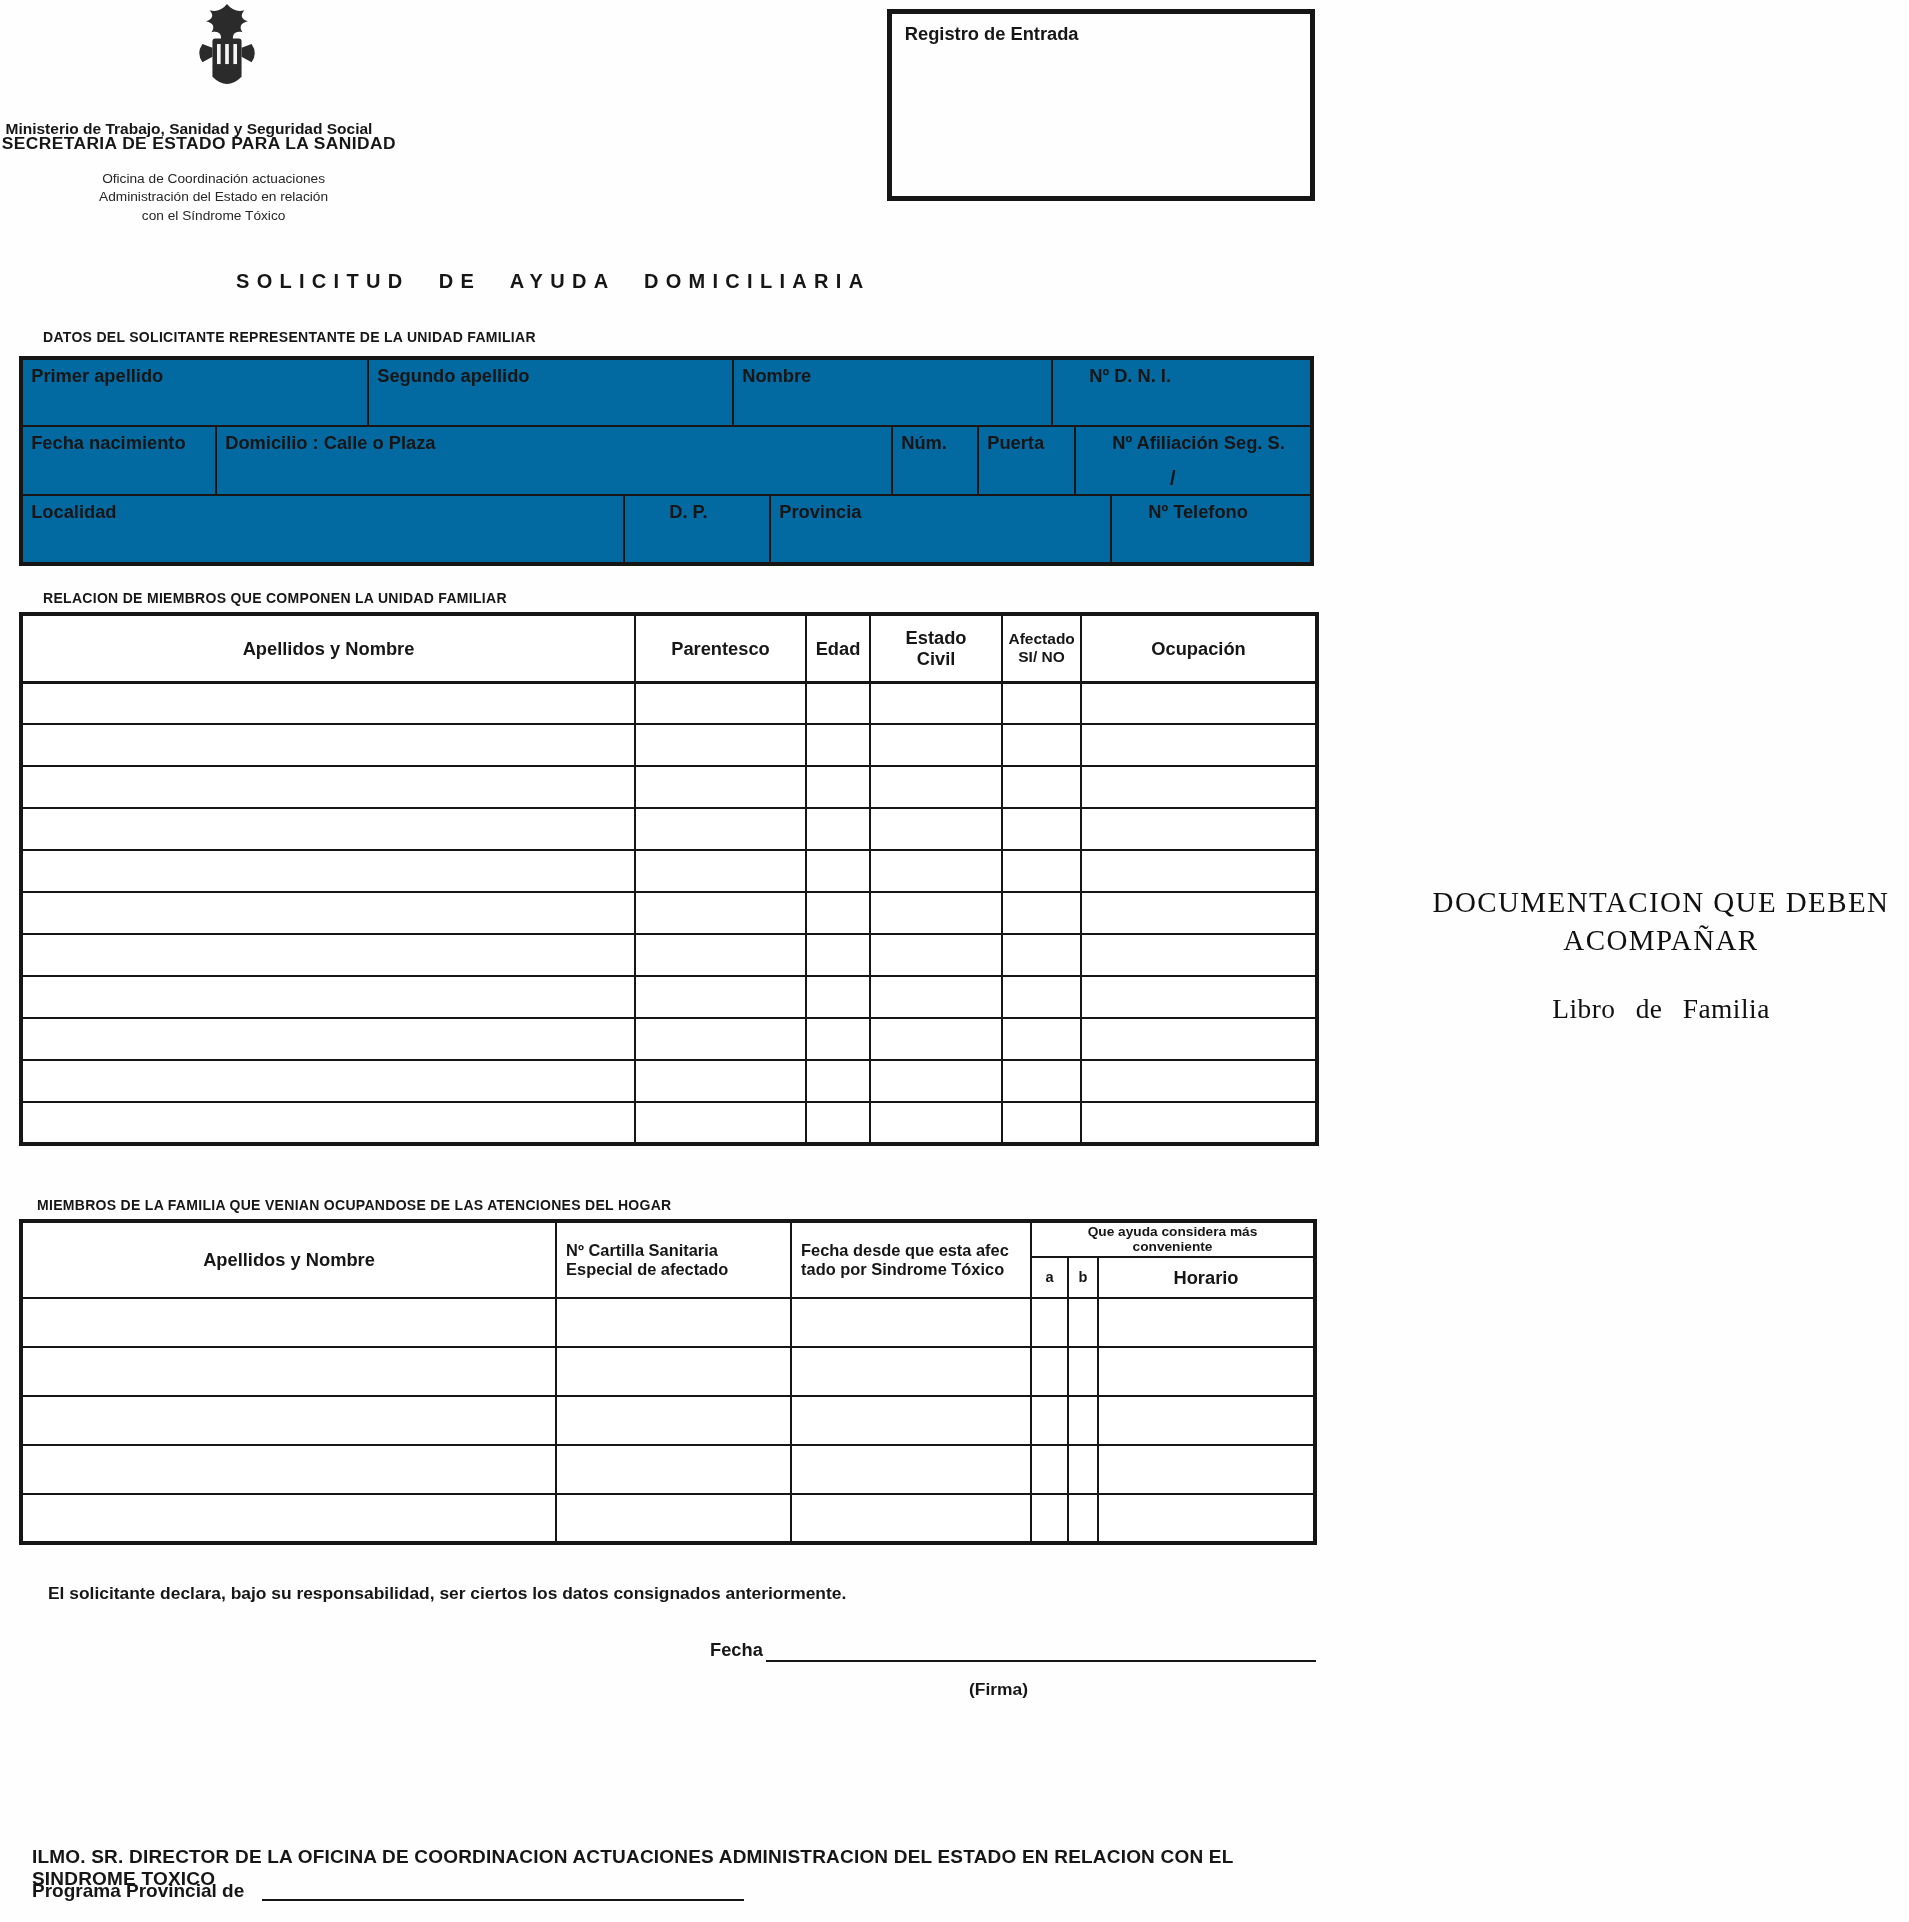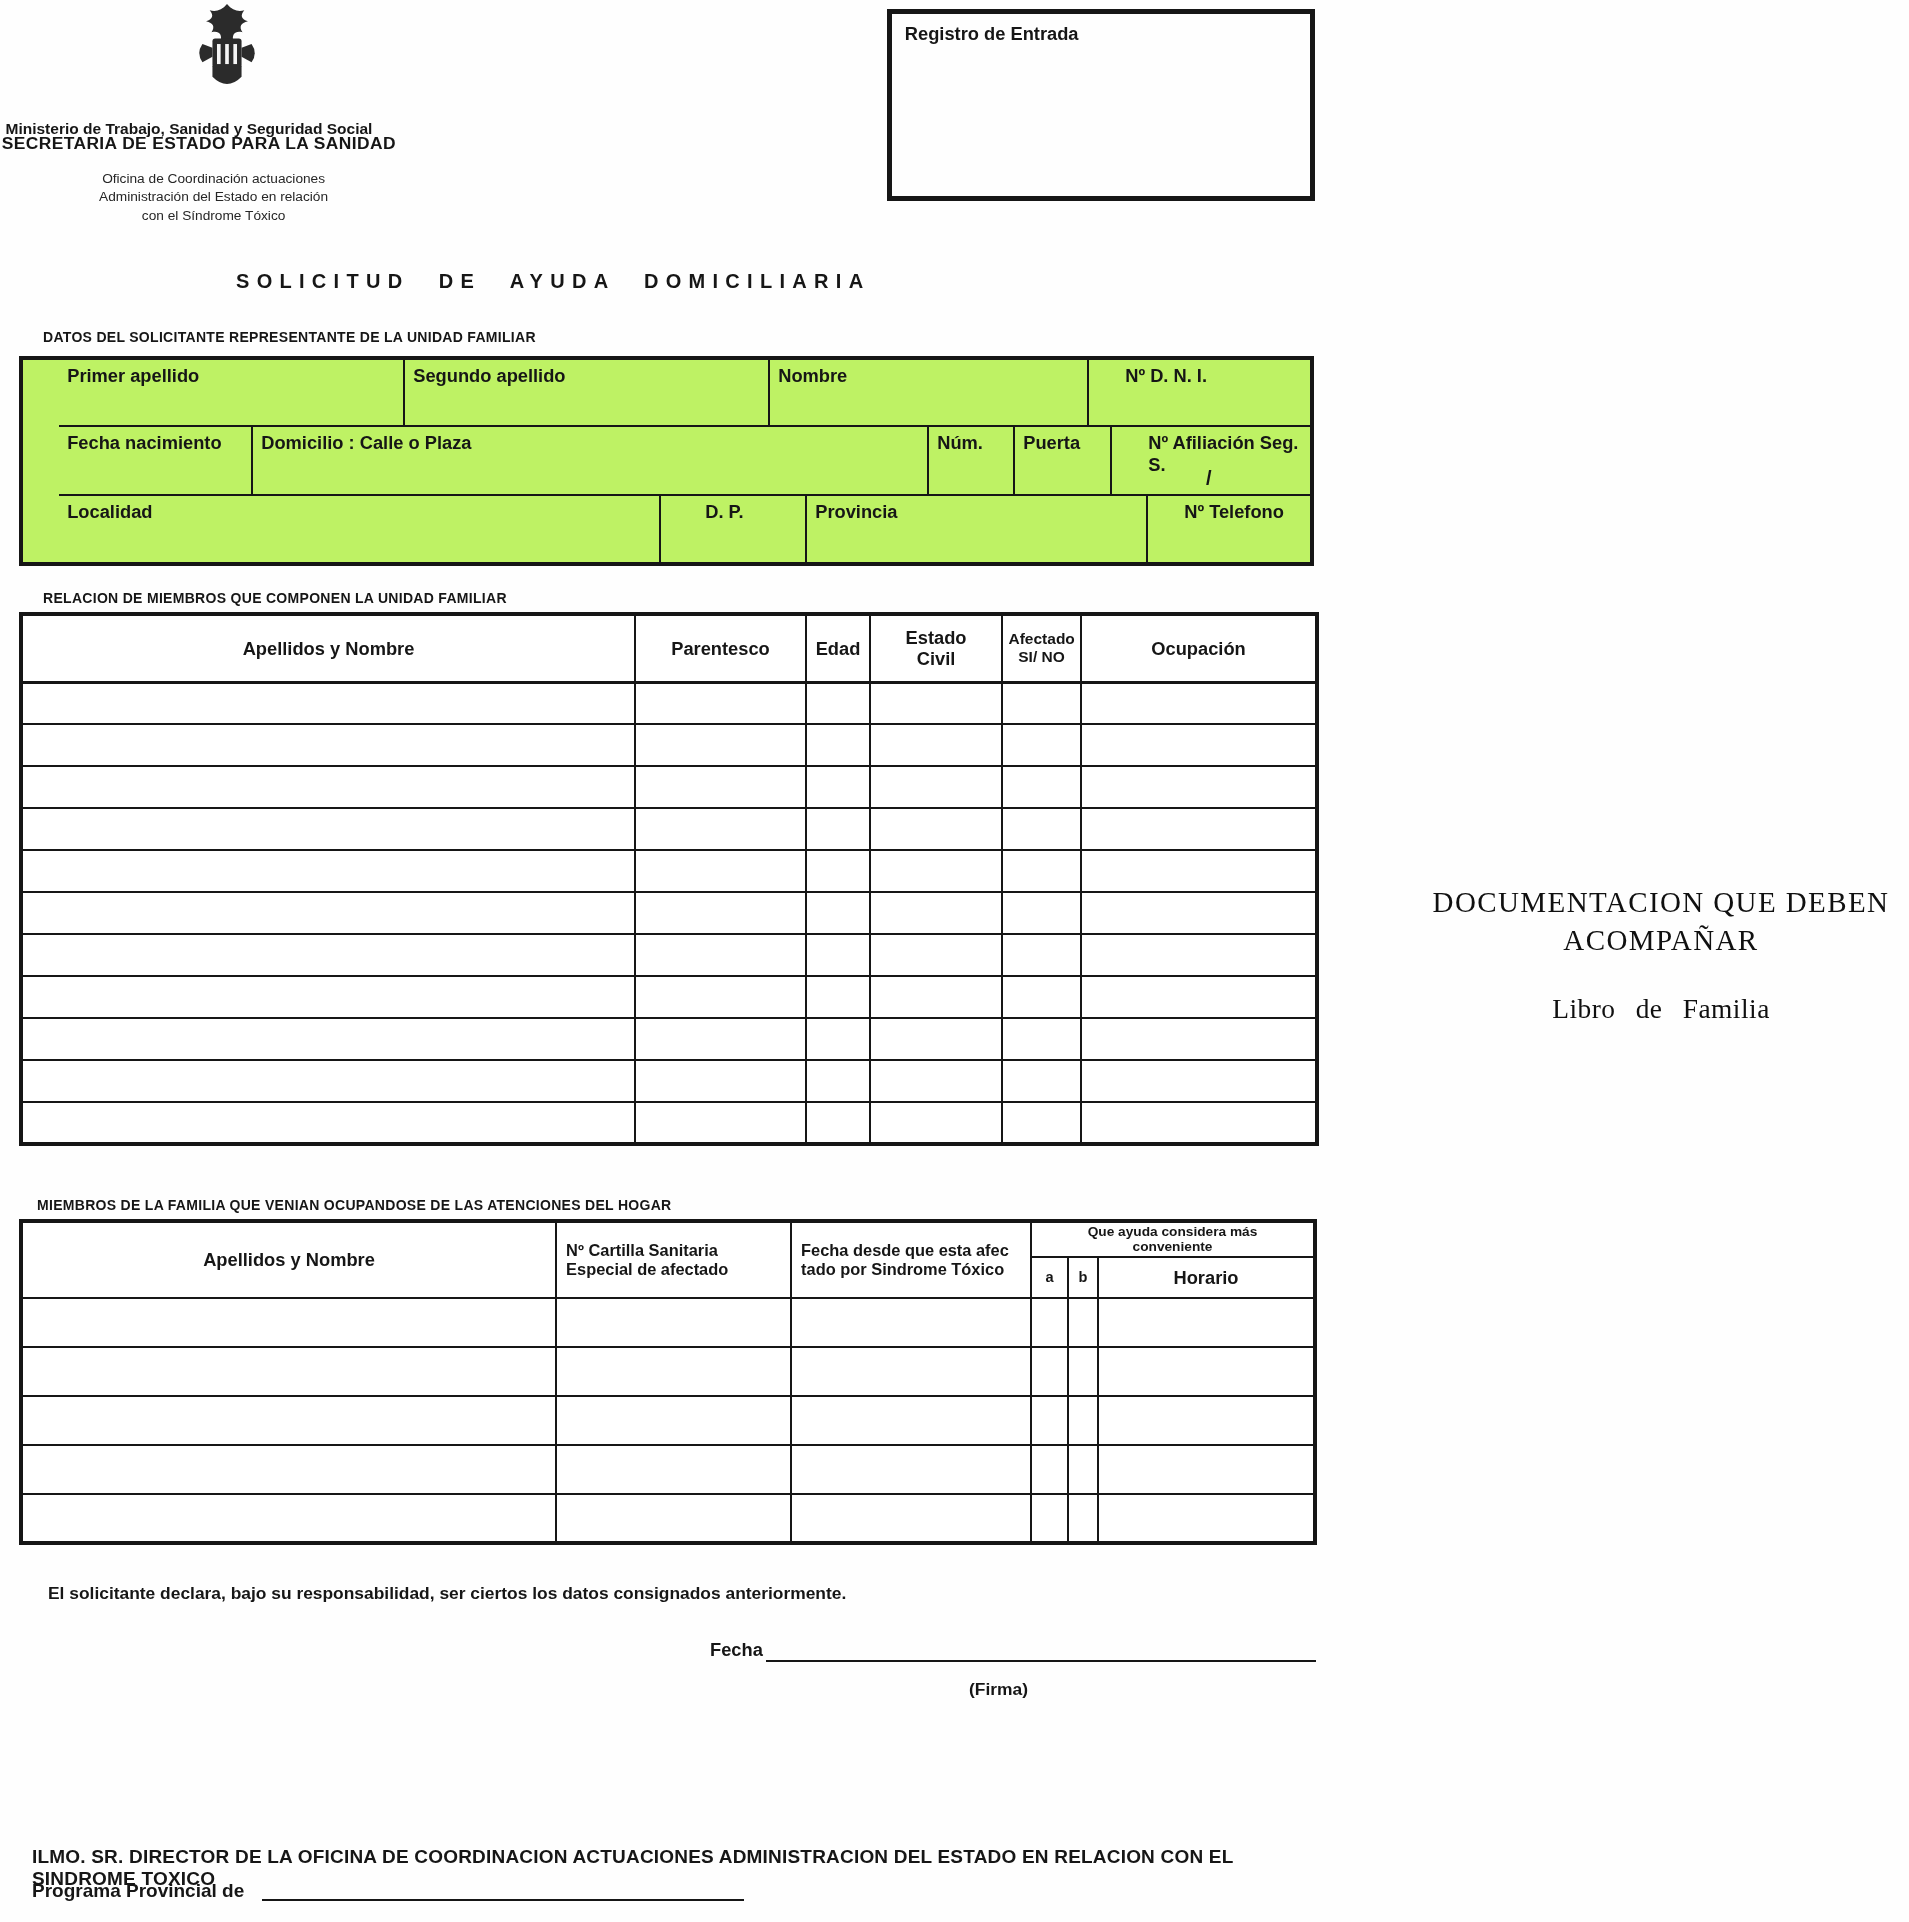--- a/index.html
+++ b/index.html
@@ -18,21 +18,21 @@
   .seclabel { font-size: 14px; letter-spacing: 0.3px; }
   .office { font-size: 13.7px; color: #262626; text-align: center; line-height: 18.3px; }
 
   .registry {
     width: 428px; height: 192px;
     border: 5.5px solid #161616;
     padding: 9.1px 12.8px;
   }
 
   
-  .boxtable { border: 4.6px solid #161616; background: #bef264; padding-left: 36px; }
+  .boxtable { border: 4.6px solid #161616; background: #0369a1; }
   .trow { display: flex; border-bottom: 2.7px solid #161616; }
   .trow:last-child { border-bottom: 0; }
   .tcell {
     flex: 0 0 auto;
     border-right: 2.7px solid #161616;
     padding: 4.6px 8.2px;
     font-weight: bold;
     font-size: 18.3px;
     position: relative;
   }

